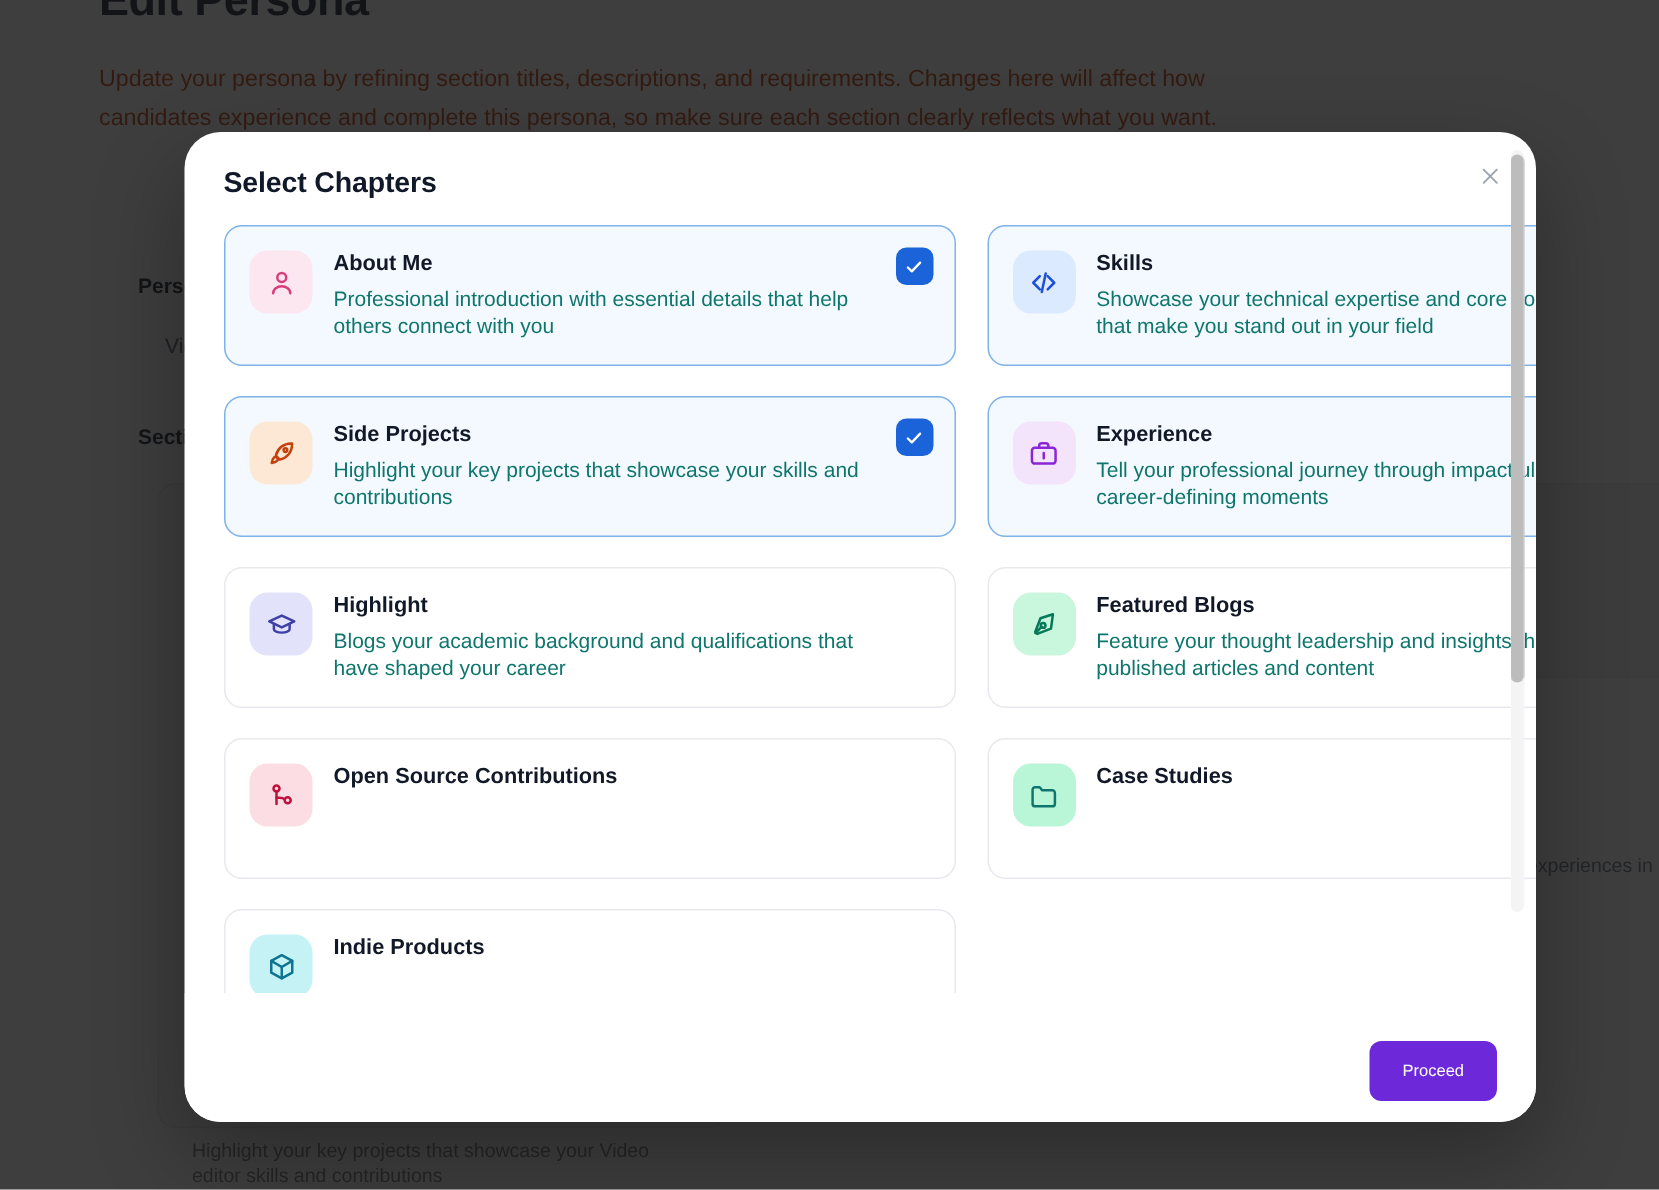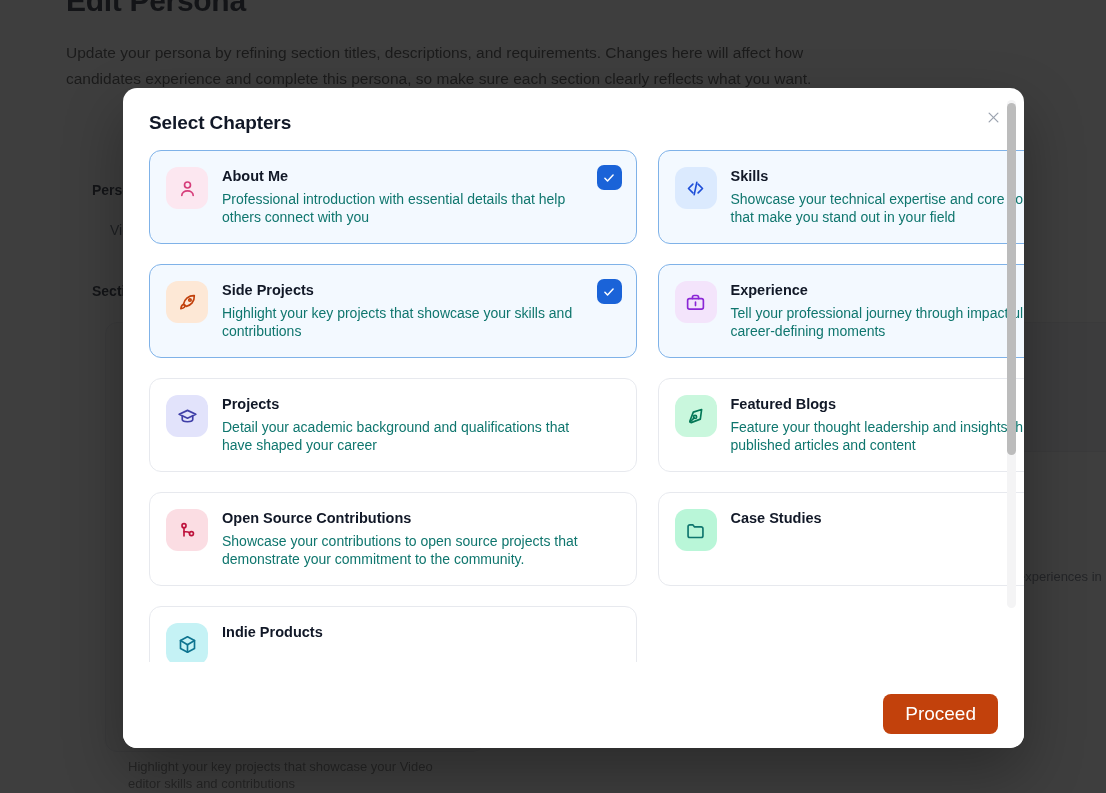--- a/index.html
+++ b/index.html
@@ -17,21 +17,21 @@
     padding: 0 66px;
   }
   .bg-title {
     position: absolute; left: 66px; top: -16px;
     font-size: 30px; font-weight: 700; color: #111827;
     letter-spacing: -0.3px;
   }
   .bg-sub {
     position: absolute; left: 66px; top: 40px;
     width: 790px;
-    font-size: 15.5px; line-height: 26px; color: #404040;
+    font-size: 15.5px; line-height: 26px; color: #c2410c;
   }
   .bg-label-persona {
     position: absolute; left: 92px; top: 182px;
     font-size: 14px; font-weight: 700; color: #111827;
   }
   .bg-persona-val {
     position: absolute; left: 110px; top: 222px;
     font-size: 14px; color: #4b5563;
   }
   .bg-label-sections {
@@ -62,21 +62,21 @@
     position: absolute; inset: 0;
     background: rgba(20,20,20,0.82);
   }
 
   
   .modal {
     position: absolute;
     left: 123px; top: 88px;
     width: 901px; height: 660px;
     background: #ffffff;
-    border-radius: 14px;
+    border-radius: 24px;
     box-shadow: 0 24px 60px rgba(0,0,0,0.30);
     overflow: hidden;
   }
   .modal-header {
     position: relative;
     height: 62px;
     padding: 24px 26px 0 26px;
   }
   .modal-title {
     font-size: 19px; font-weight: 700; color: #111827;
@@ -170,24 +170,24 @@
 
   .modal-footer {
     position: absolute;
     left: 0; bottom: 0;
     width: 901px; height: 86px;
     background: #ffffff;
     display: flex; align-items: center; justify-content: flex-end;
     padding: 0 26px;
   }
   .proceed-btn {
-    background: #c2410c; color: #ffffff;
+    background: #6d28d9; color: #ffffff;
     border: none; border-radius: 8px;
     padding: 0 22px; height: 40px;
-    font-size: 19px; font-family: "Liberation Sans", sans-serif;
+    font-size: 11px; font-family: "Liberation Sans", sans-serif;
     cursor: pointer;
     margin-top: 18px;
   }
 </style>
 </head>
 <body>
 
 <div class="page-bg">
   <div class="bg-title">Edit Persona</div>
   <div class="bg-sub">Update your persona by refining section titles, descriptions, and requirements. Changes here will affect how candidates experience and complete this persona, so make sure each section clearly reflects what you want.</div>
@@ -288,22 +288,22 @@
           </div>
         </div>
         <div class="chapter-card">
           <div class="chapter-icon" style="background: rgb(226, 227, 251); color: rgb(63, 63, 168);">
             <svg viewBox="0 0 24 24" fill="none" stroke="currentColor" stroke-width="1.9" stroke-linecap="round" stroke-linejoin="round">
               <path d="M12 5L2.5 9.5 12 14l9.5-4.5L12 5z"></path>
               <path d="M6 11.5v4c0 1.4 2.7 2.5 6 2.5s6-1.1 6-2.5v-4"></path>
             </svg>
           </div>
           <div class="chapter-body">
-            <div class="chapter-name">Projects</div>
-            <div class="chapter-desc">Detail your academic background and qualifications that have shaped your career</div>
+            <div class="chapter-name">Highlight</div>
+            <div class="chapter-desc">Blogs your academic background and qualifications that have shaped your career</div>
           </div>
         </div>
         <div class="chapter-card">
           <div class="chapter-icon" style="background: rgb(201, 247, 221); color: rgb(4, 120, 87);">
             <svg viewBox="0 0 24 24" fill="none" stroke="currentColor" stroke-width="1.9" stroke-linecap="round" stroke-linejoin="round">
               <path d="M19 4L9.5 7 5.5 17.5 7 19l10.5-4L19 4z"></path>
               <path d="M10.5 13.5l-4.8 4.8"></path>
               <circle cx="11.5" cy="12.5" r="1.8"></circle>
             </svg>
           </div>
@@ -316,21 +316,20 @@
           <div class="chapter-icon" style="background: rgb(251, 221, 227); color: rgb(190, 18, 60);">
             <svg viewBox="0 0 24 24" fill="none" stroke="currentColor" stroke-width="1.9" stroke-linecap="round" stroke-linejoin="round">
               <circle cx="8" cy="6.5" r="2.3"></circle>
               <circle cx="16.5" cy="15.5" r="2.3"></circle>
               <path d="M8 8.8v9.4"></path>
               <path d="M8 13.5c3 0 4.5-.5 6.4 1.3"></path>
             </svg>
           </div>
           <div class="chapter-body">
             <div class="chapter-name">Open Source Contributions</div>
-            <div class="chapter-desc">Showcase your contributions to open source projects that demonstrate your commitment to the community.</div>
           </div>
         </div>
         <div class="chapter-card">
           <div class="chapter-icon" style="background: rgb(185, 246, 216); color: rgb(15, 118, 110);">
             <svg viewBox="0 0 24 24" fill="none" stroke="currentColor" stroke-width="1.9" stroke-linecap="round" stroke-linejoin="round">
               <path d="M3.5 7.5a2 2 0 0 1 2-2h3.4l2 2.4h7.6a2 2 0 0 1 2 2v8.1a2 2 0 0 1-2 2h-13a2 2 0 0 1-2-2z"></path>
             </svg>
           </div>
           <div class="chapter-body">
             <div class="chapter-name">Case Studies</div>

